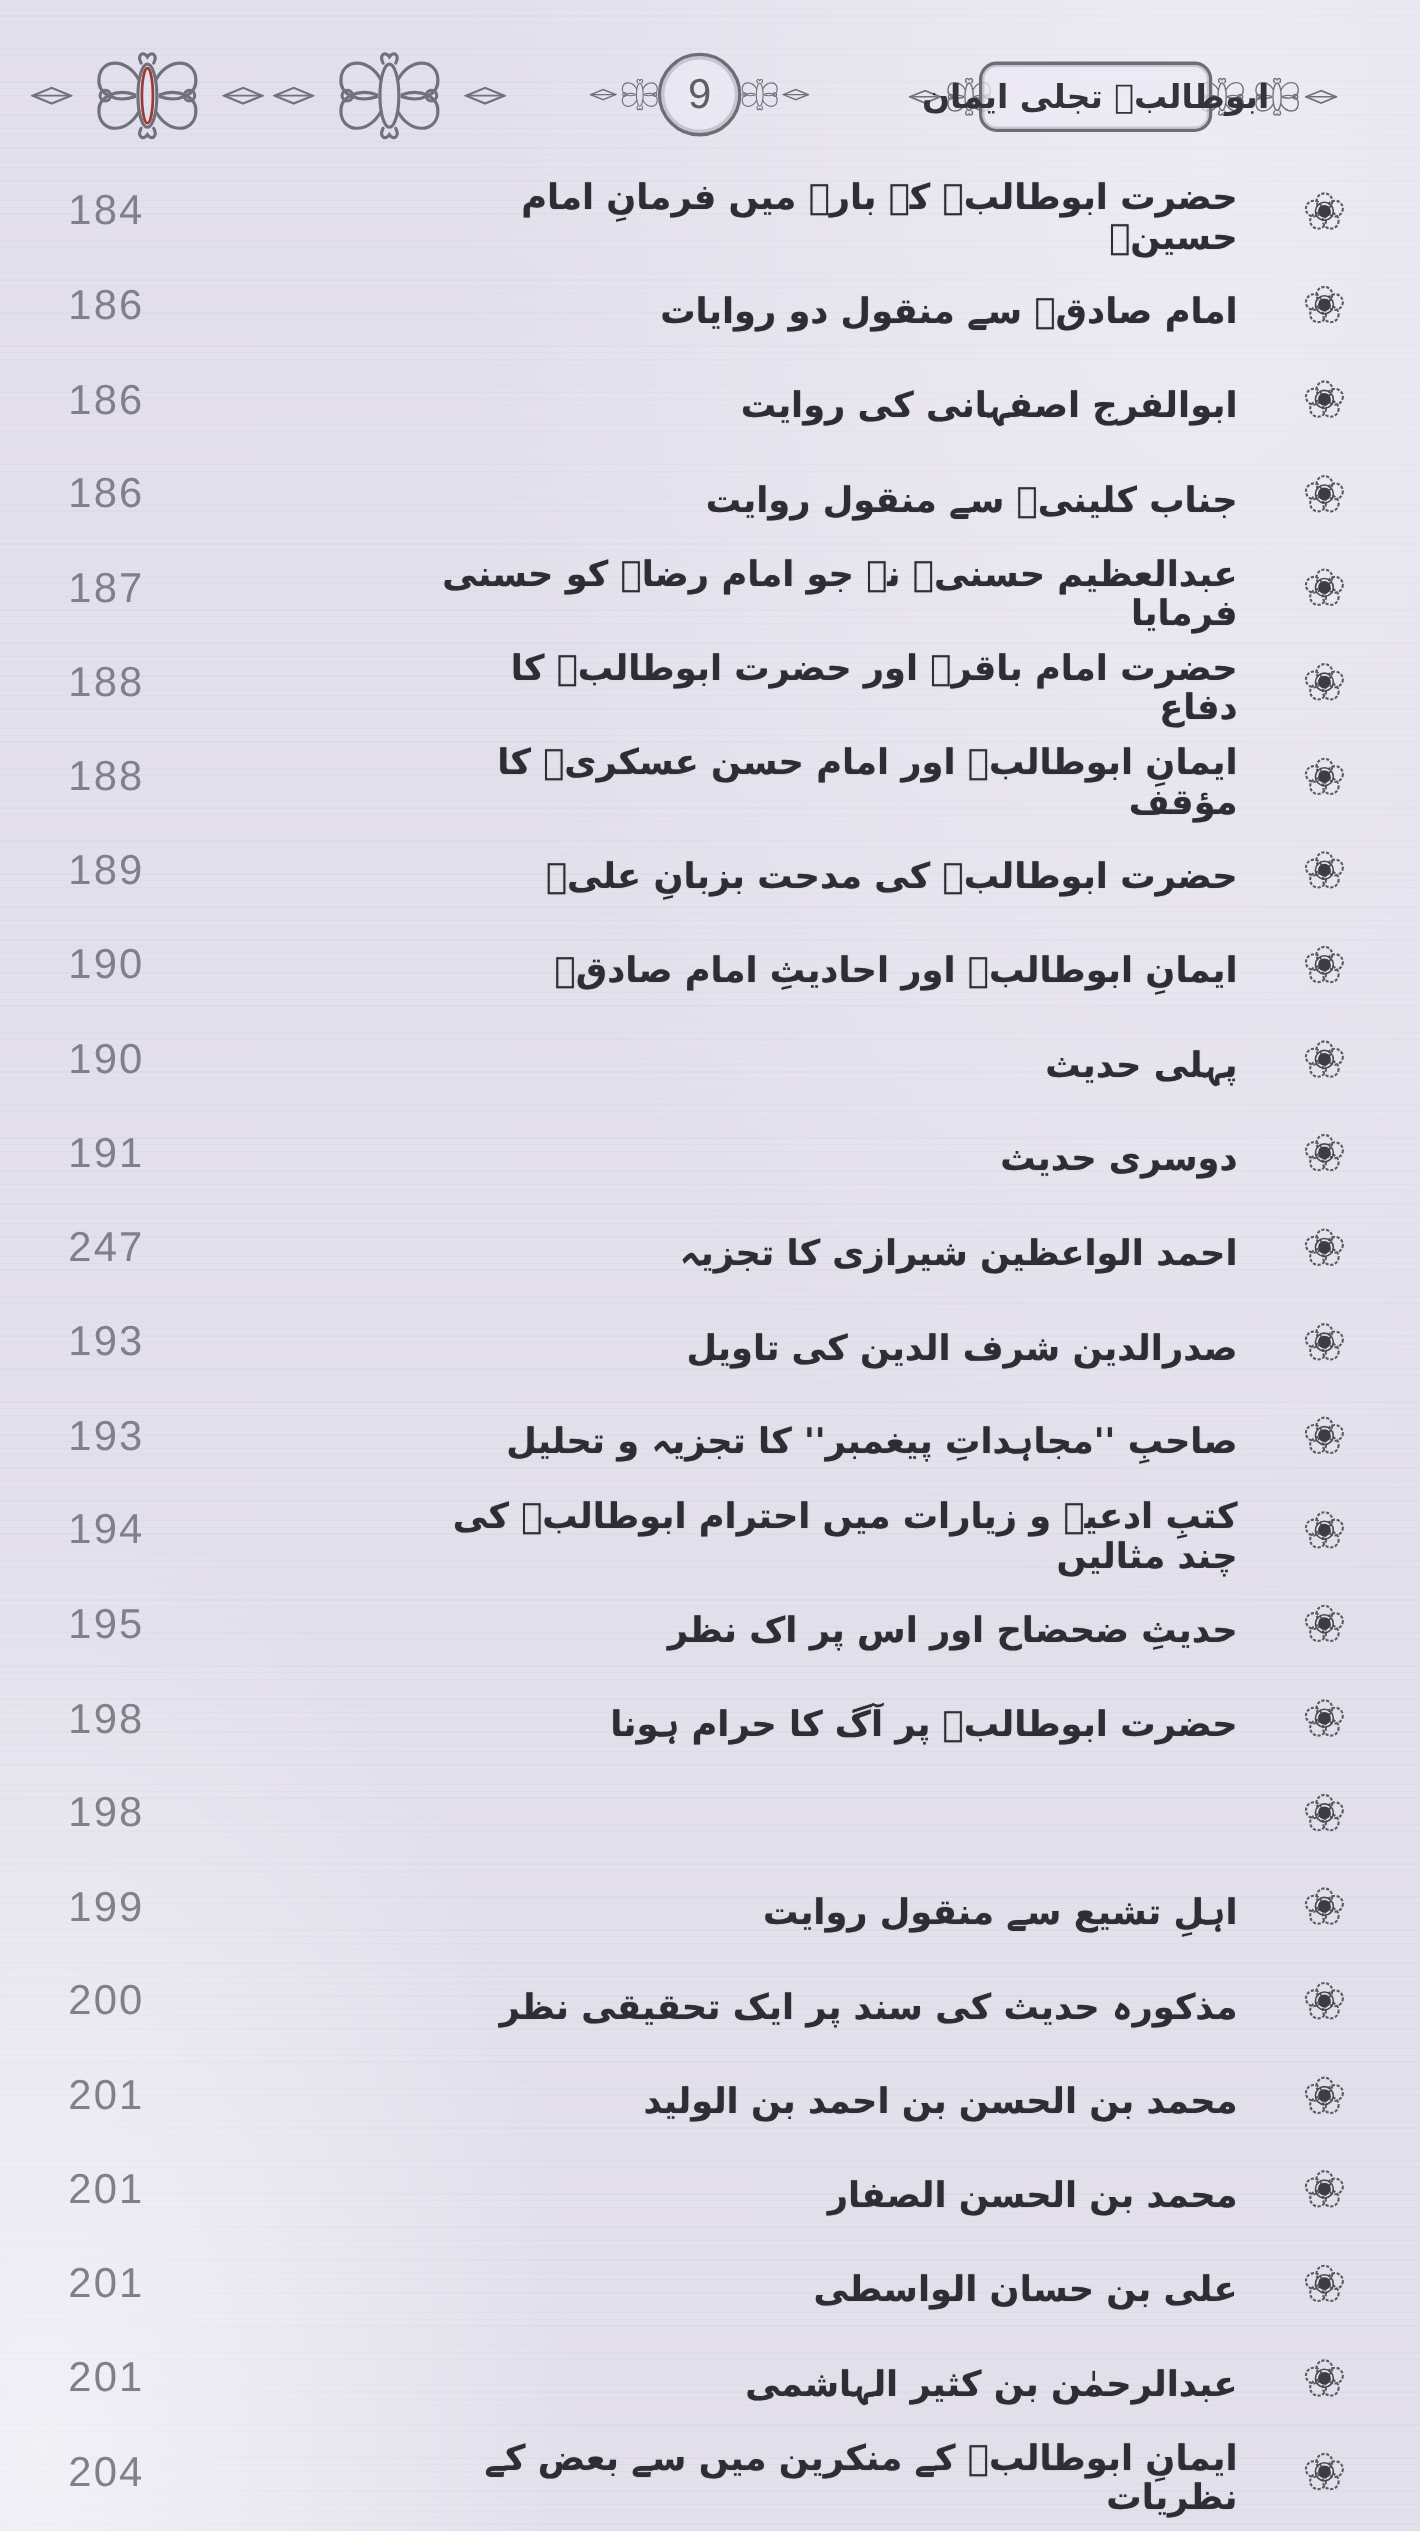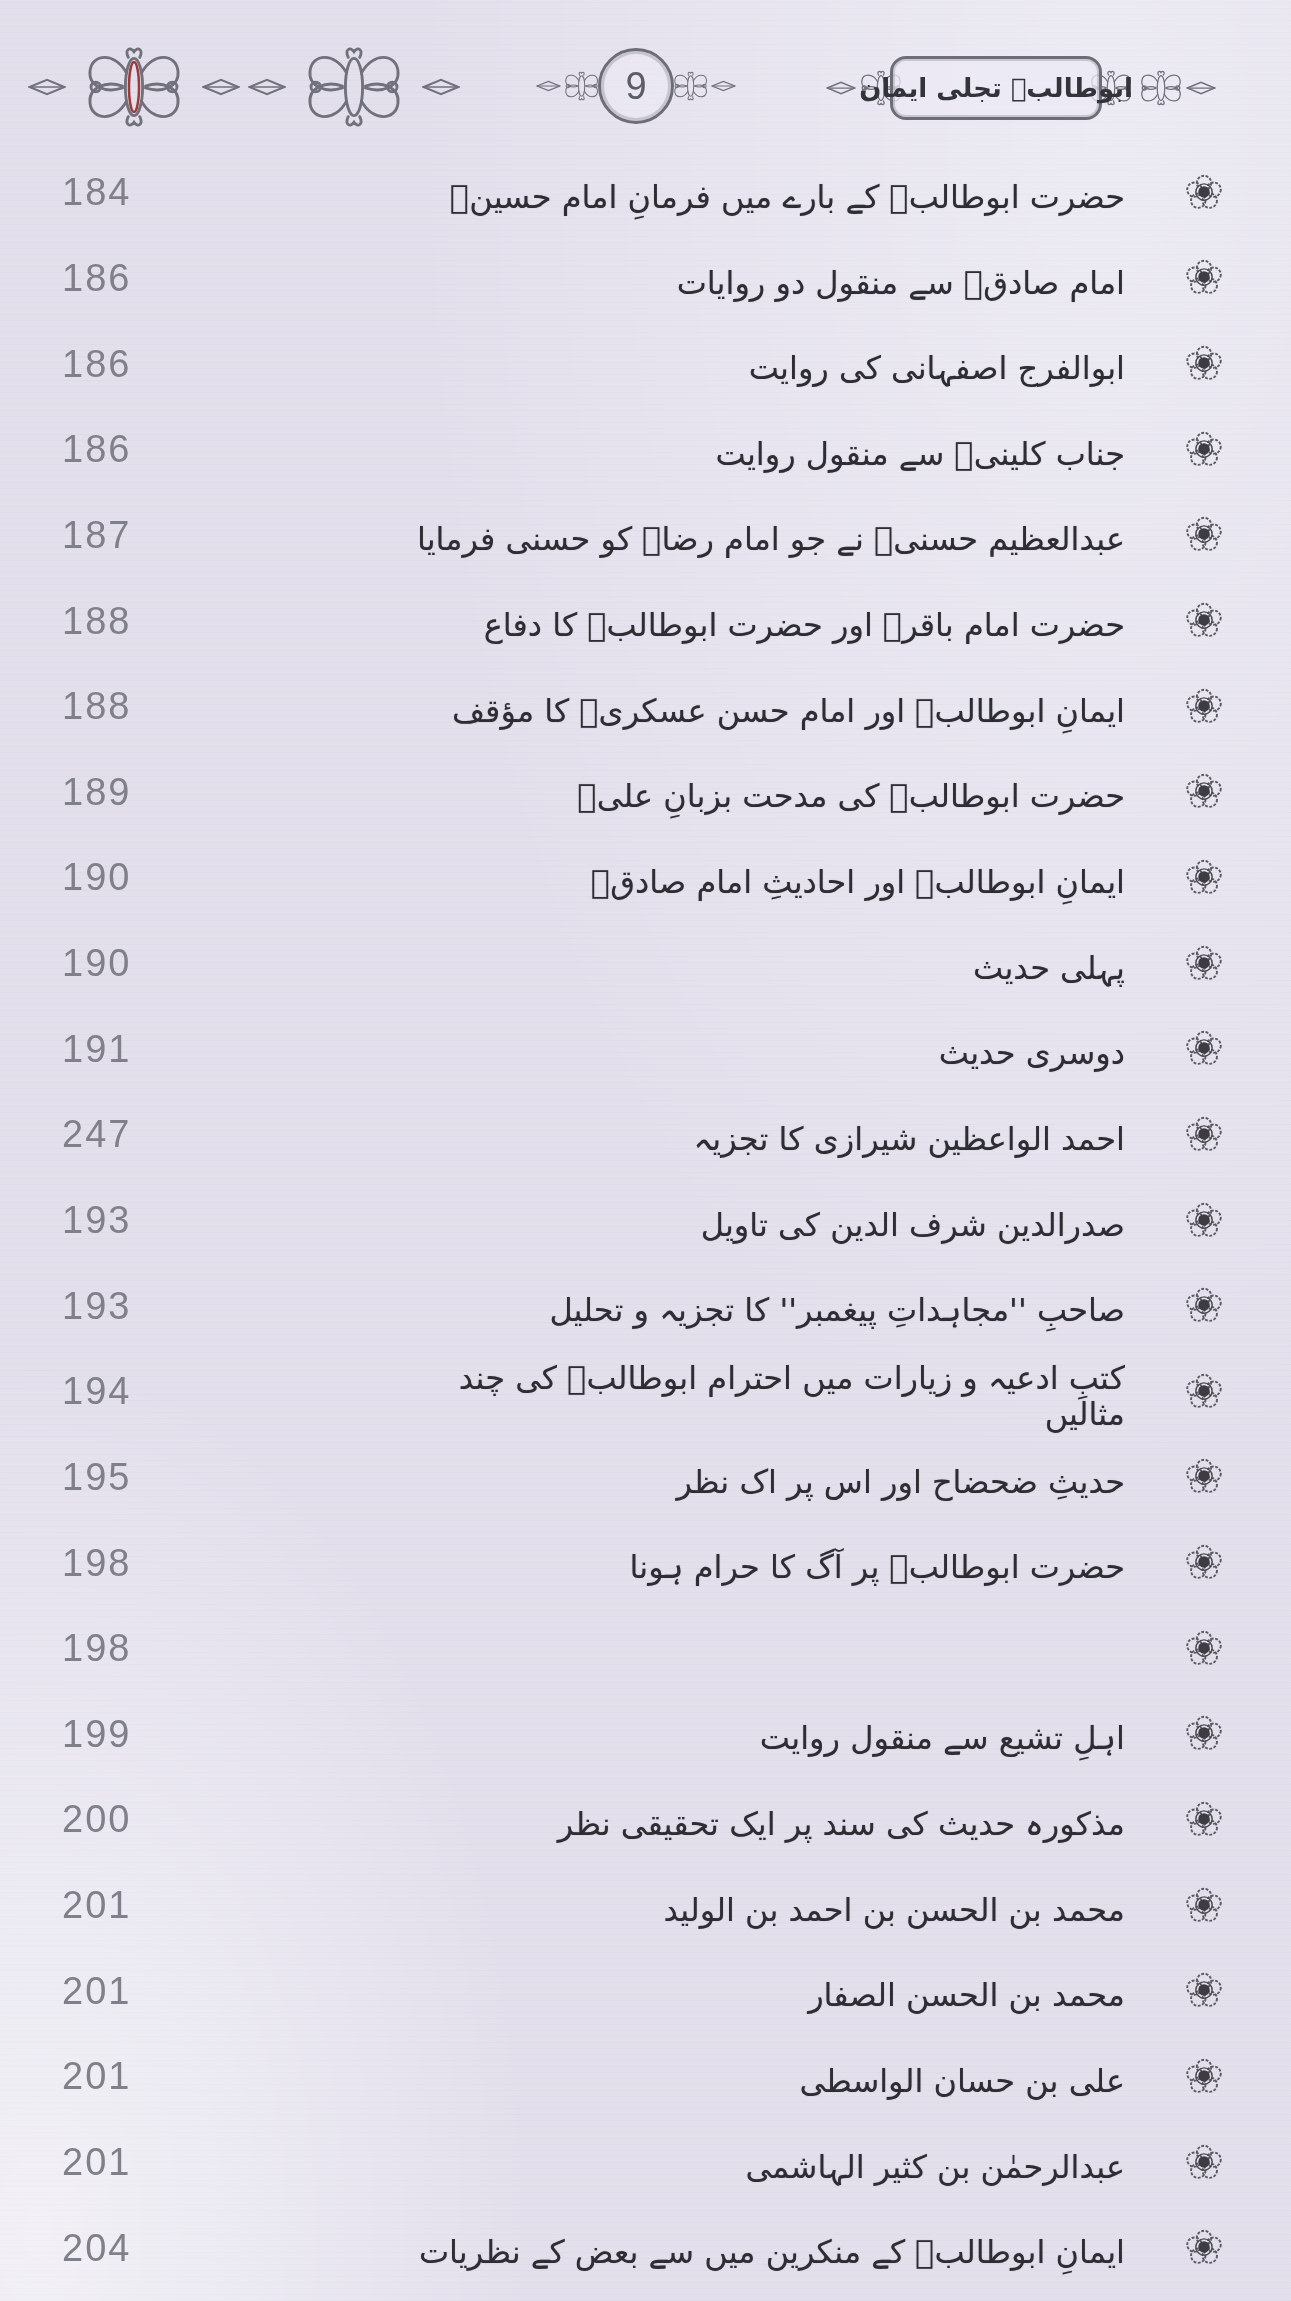--- a/index.html
+++ b/index.html
@@ -39,33 +39,33 @@
   }
   .page-circle span{font-family:"Liberation Sans", sans-serif;font-size:38px;color:#5d5d66;}
   .cartouche-wrap{position:absolute;left:826px;top:46px;width:452px;height:84px;
     display:flex;align-items:center;}
   .cartouche-box{
     flex:0 0 auto;width:212px;height:64px;border:3px solid #6d6d78;border-radius:16px;
     box-shadow:inset 0 0 0 2px rgba(109,109,120,.28);
     display:flex;align-items:center;justify-content:center;
     margin:0 -16px;background:rgba(236,233,244,.75);position:relative;z-index:2;
   }
-  .cartouche-box span{direction:rtl;font-size:26px;font-weight:bold;color:#33333a;white-space:nowrap;}
+  .cartouche-box span{direction:rtl;font-size:30px;font-weight:bold;color:#33333a;white-space:nowrap;}
   
   .list{position:absolute;top:150px;bottom:10px;left:0;right:0;display:flex;flex-direction:column;}
   .row{flex:1 1 0;display:flex;align-items:center;min-height:0;}
   .row-num{
     flex:0 0 160px;padding-left:62px;
     font-family:"Liberation Sans", sans-serif;font-size:38px;color:var(--number-color);
     letter-spacing:2px;
   }
   .row-spacer{flex:1;}
   .row-title{
     direction:rtl;text-align:right;max-width:740px;
-    font-size:32px;font-weight:normal;color:var(--ink-color);
+    font-size:32px;font-weight:bold;color:var(--ink-color);
     line-height:1.12;text-shadow:0 0 1px rgba(45,45,51,.4);margin-top:10px;
   }
   .row-flower{flex:0 0 auto;width:46px;height:46px;margin-left:56px;margin-right:64px;}
   .row-flower svg{display:block;width:100%;height:100%;}
   .defs{position:absolute;width:0;height:0;overflow:hidden;}
 </style>
 </head>
 <body>
 
 <svg class="defs" aria-hidden="true">

